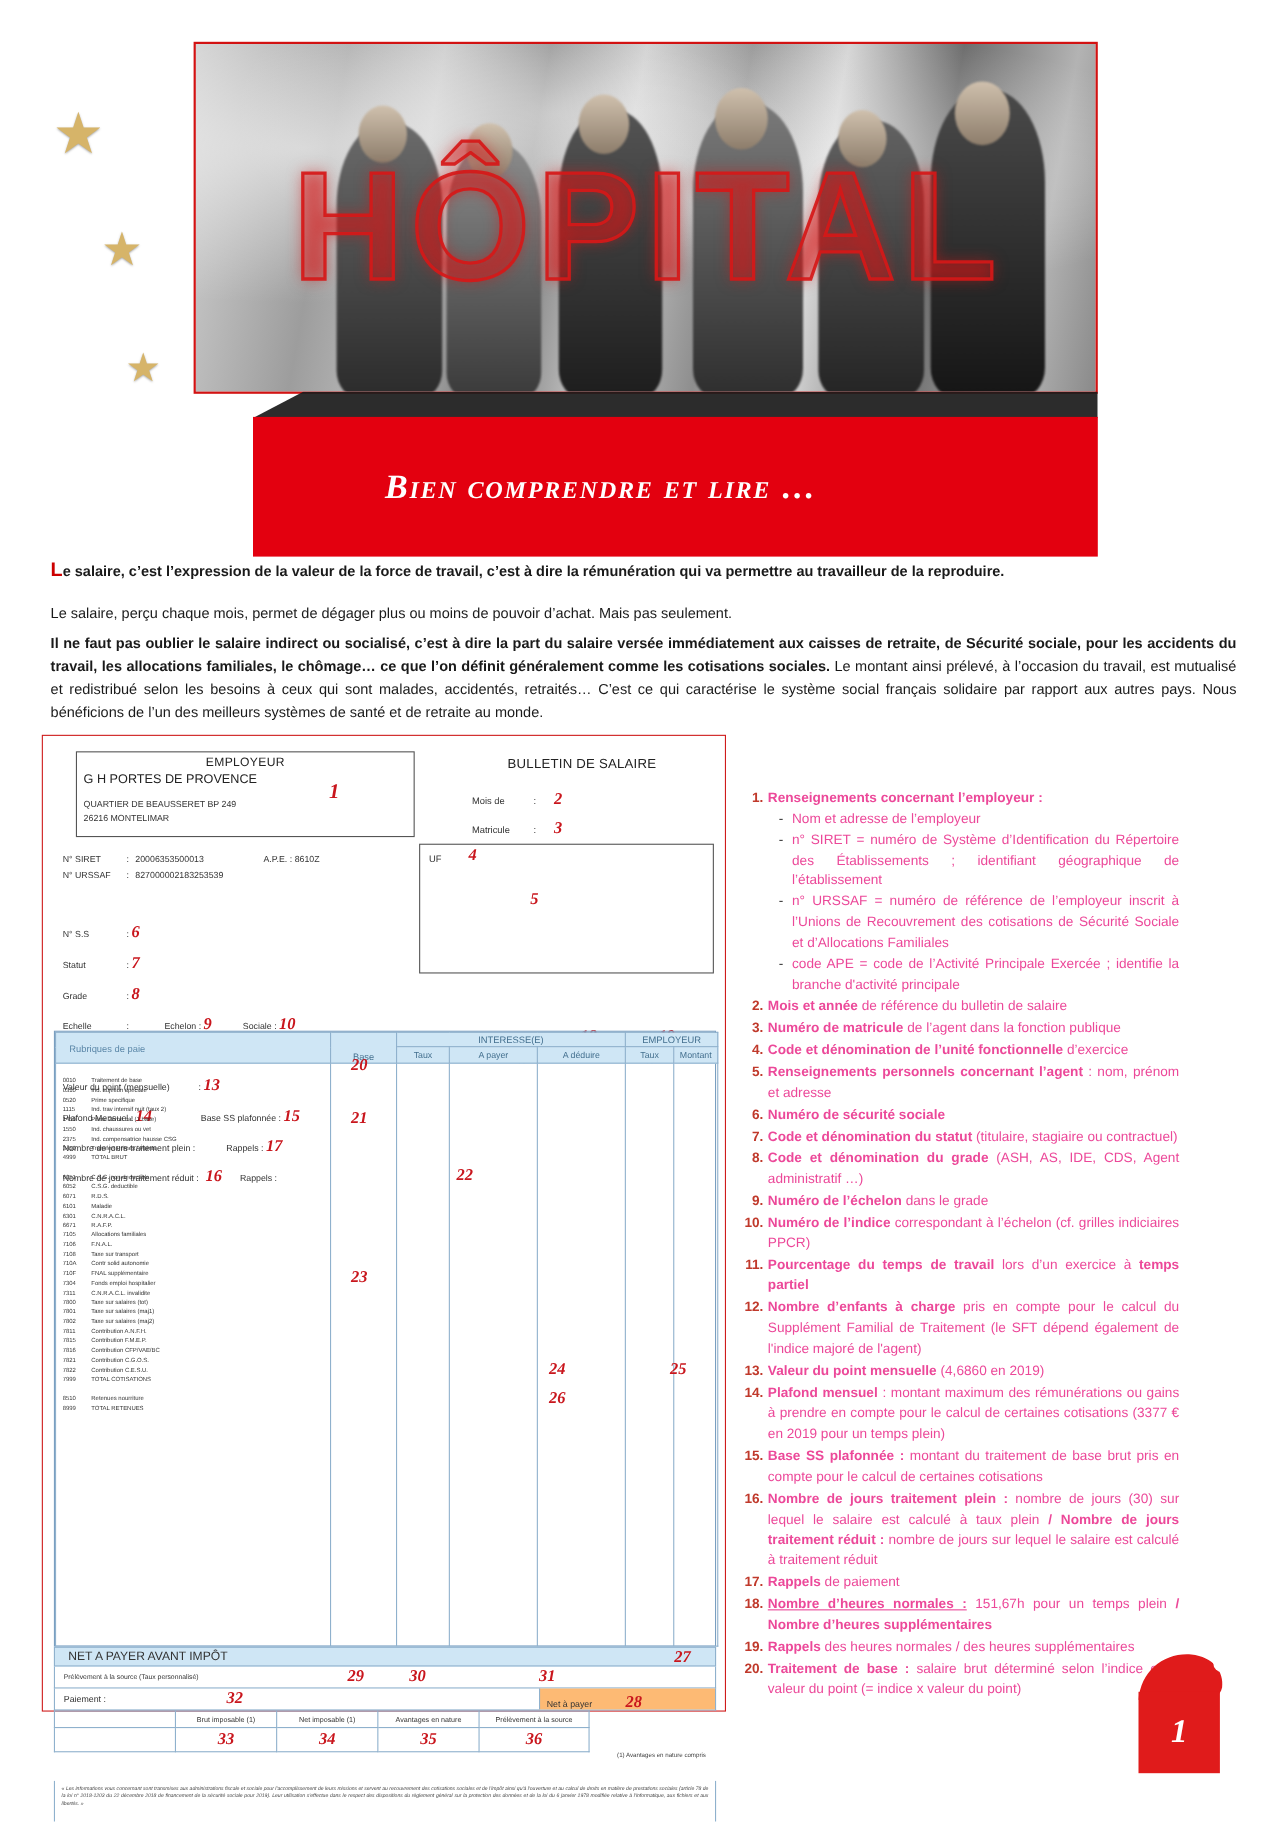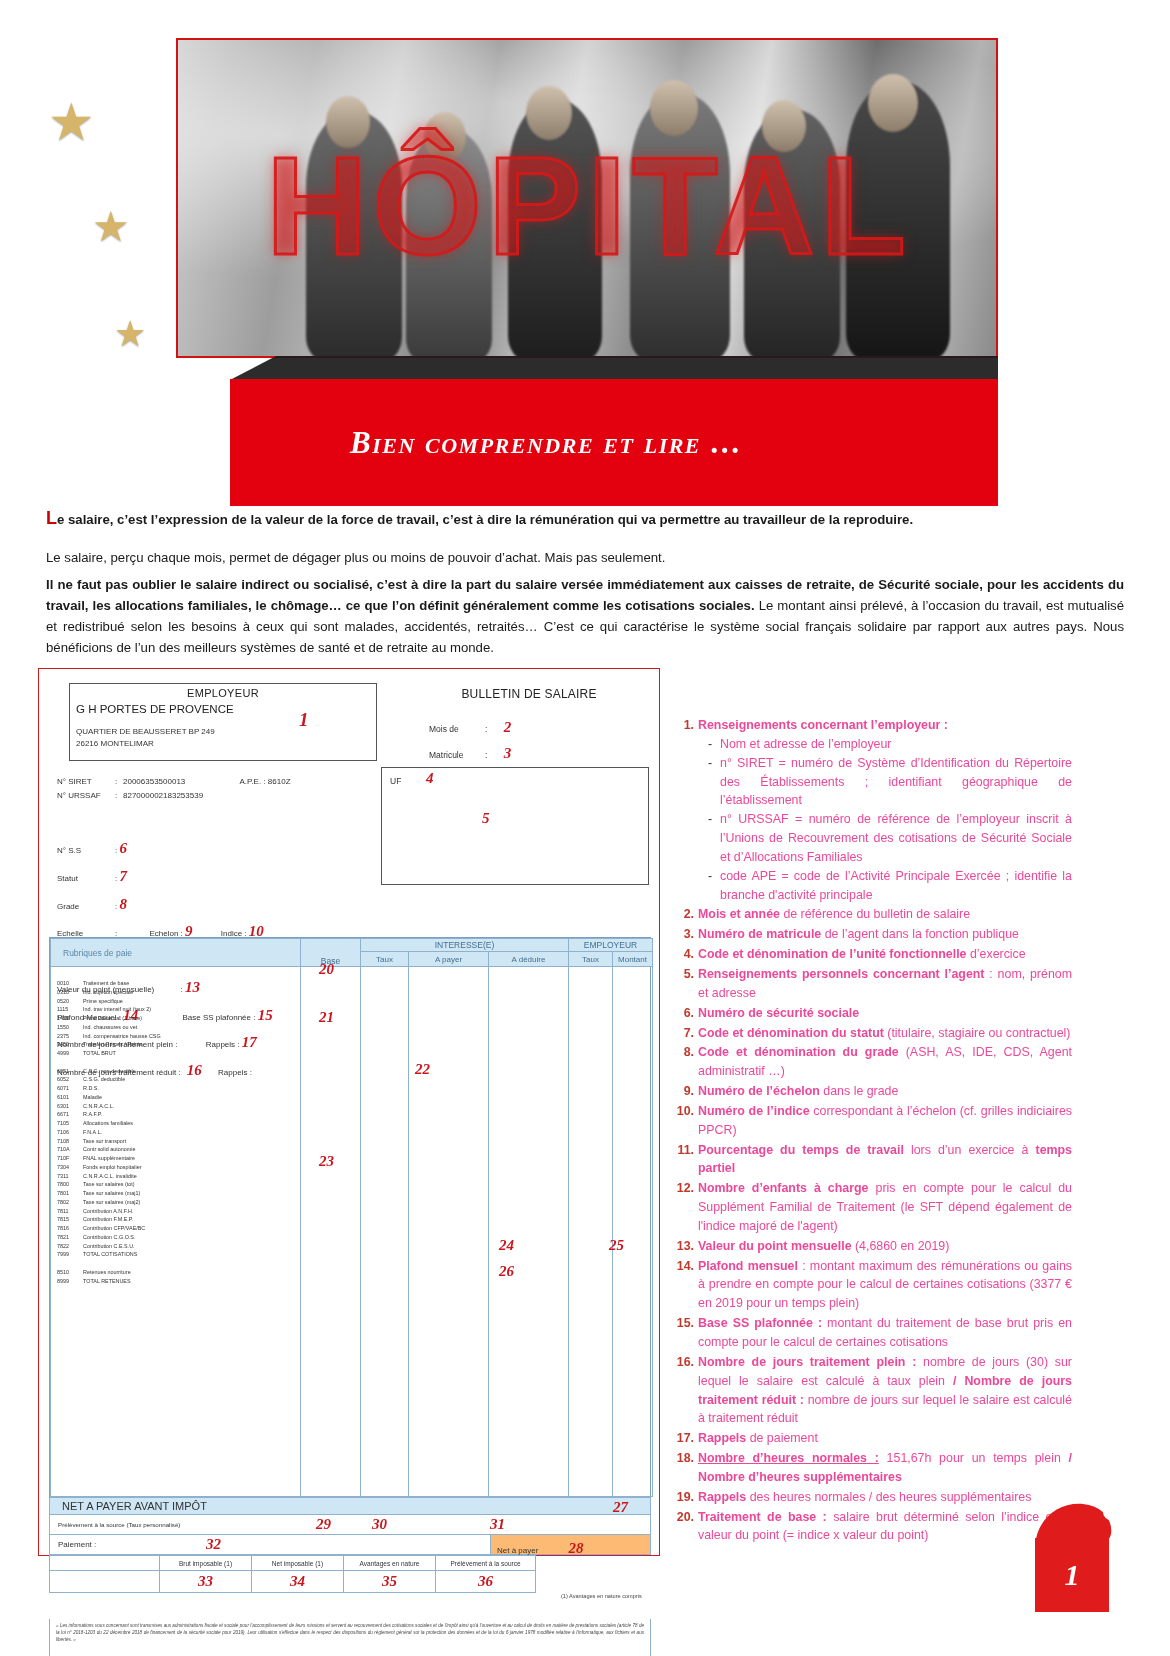--- a/index.html
+++ b/index.html
@@ -303,21 +303,21 @@
 
   <div class="ident2">
     <div style="height:20px;"></div>
     <div><span class="k">N° S.S</span>: <span class="num">6</span></div>
     <div><span class="k">Statut</span>: <span class="num">7</span></div>
     <div><span class="k">Grade</span>: <span class="num">8</span></div>
     <div>
       <span class="k">Echelle</span>:
       <span style="margin-left:30px;">Echelon :</span>
       <span class="num">9</span>
-      <span style="margin-left:26px;">Indice :</span>
+      <span style="margin-left:26px;">Sociale :</span>
       <span class="num">10</span>
     </div>
     <div>
       <span>Temps partiel :</span>
       <span class="num">11</span>
       <span style="margin-left:50px;">Nbre enfants   SFT :</span>
       <span class="num">12</span>
     </div>
     <div>
       <span>Valeur du point (mensuelle)</span>

